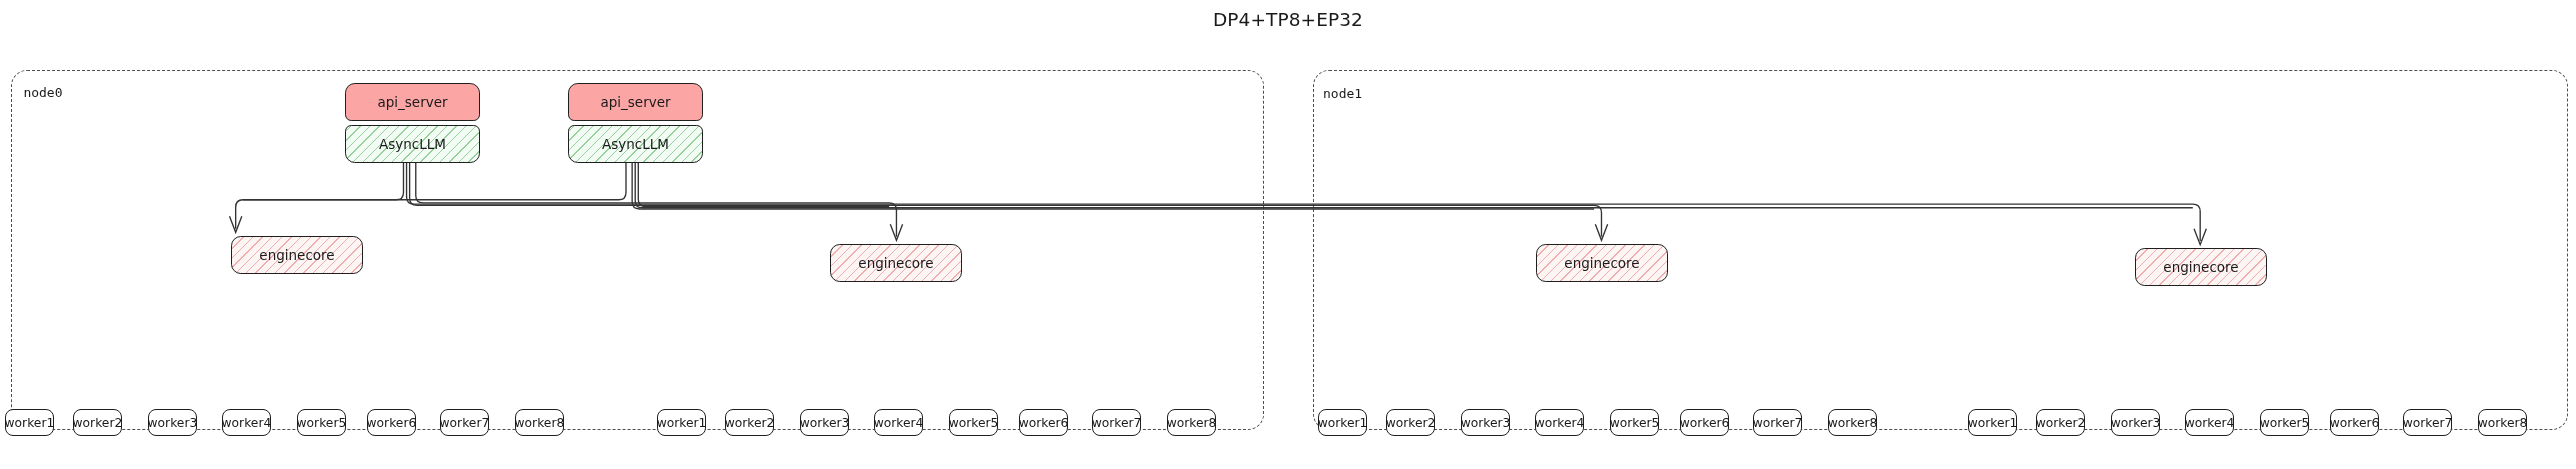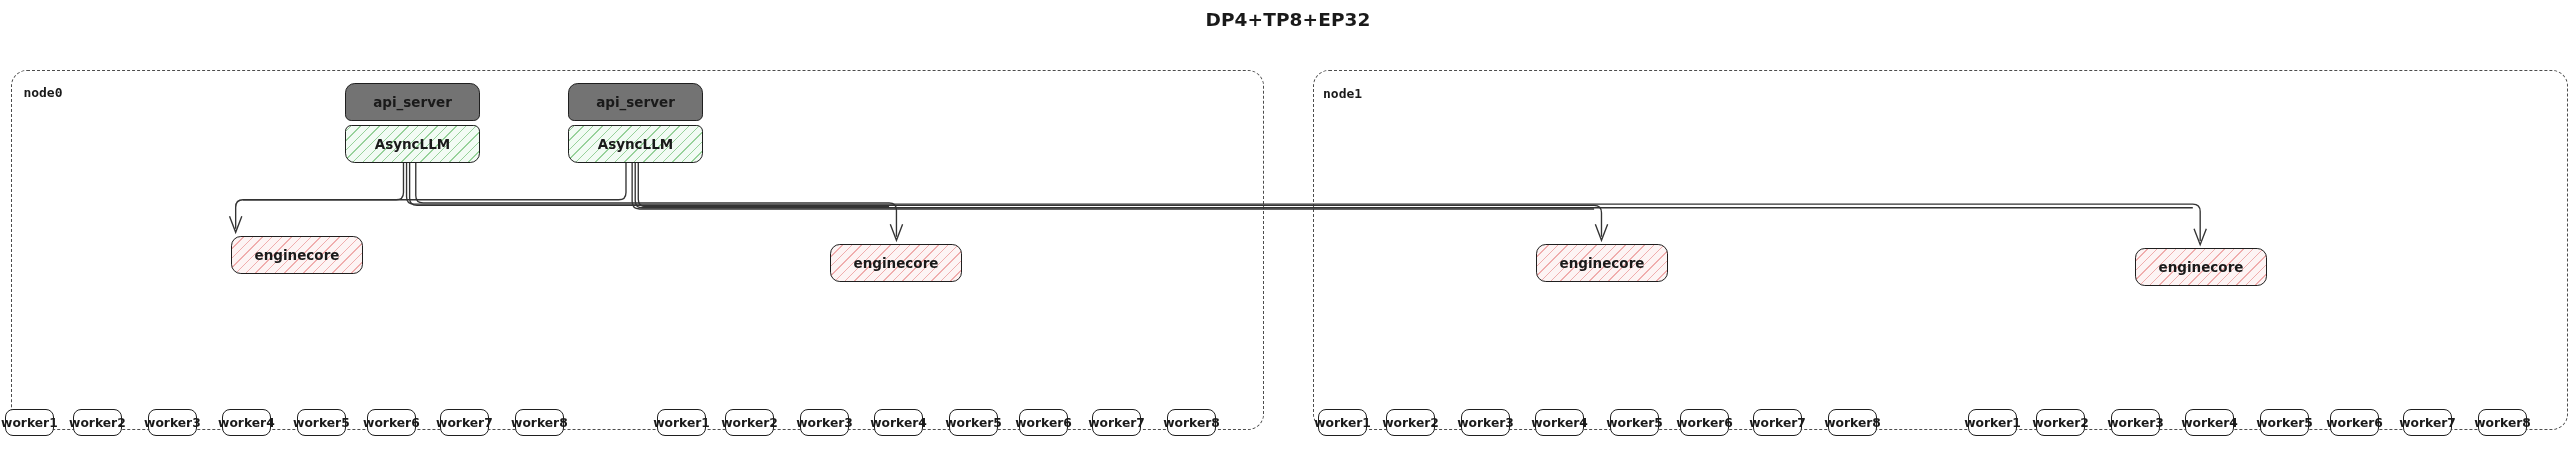--- a/index.html
+++ b/index.html
@@ -3,21 +3,21 @@
 <meta charset="utf-8">
 <style>
   html,body{margin:0;padding:0;}
   body{
     width:2576px;height:469px;
     background:#ffffff;
     font-family:"DejaVu Sans", sans-serif;
     overflow:hidden;
     position:relative;
   }
-  #stage{position:absolute;inset:0;width:2576px;height:469px;font-weight:bold;}
+  #stage{position:absolute;inset:0;width:2576px;height:469px;}
 
   
   .title{
     position:absolute;
     left:0;top:8.6px;width:2576px;
     text-align:center;
     font-size:18.5px;
     color:#1a1a1a;
     letter-spacing:0.1px;
     font-family:"DejaVu Sans", sans-serif;
@@ -43,21 +43,21 @@
   .box{
     position:absolute;
     box-sizing:border-box;
     border:1.8px solid #1f1f1f;
     display:flex;
     align-items:center;
     justify-content:center;
     font-size:13.5px;
     color:#1a1a1a;
     white-space:nowrap;
-    background:#737373;
+    background:#fca5a5;
   }
   .box .lbl{position:relative;z-index:2;}
 
   
   .api-box{border-radius:9.8px 9.8px 6.2px 6.2px;}
 
   
   .async-box{
     border-radius:6.2px 6.2px 9.8px 9.8px;
     background-color:#f2fbf4;

